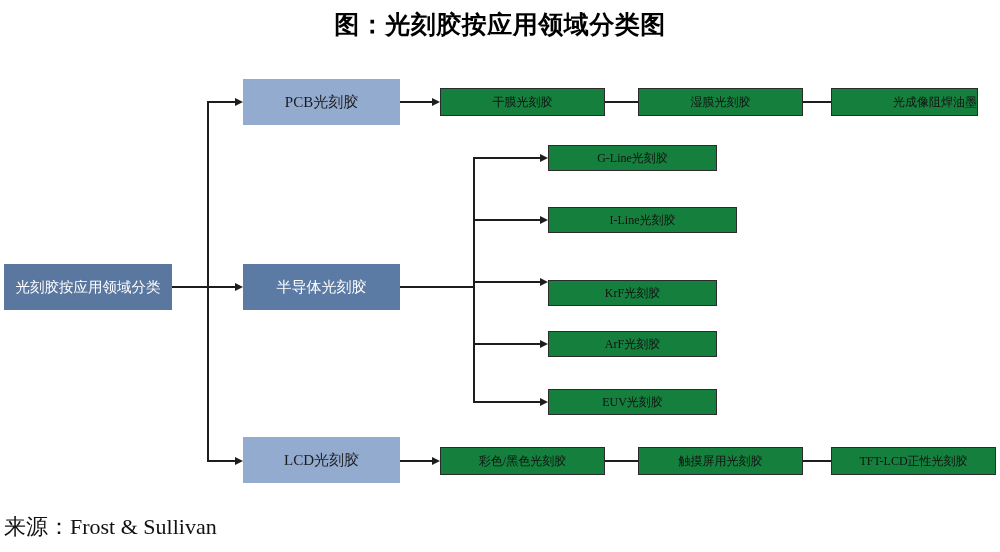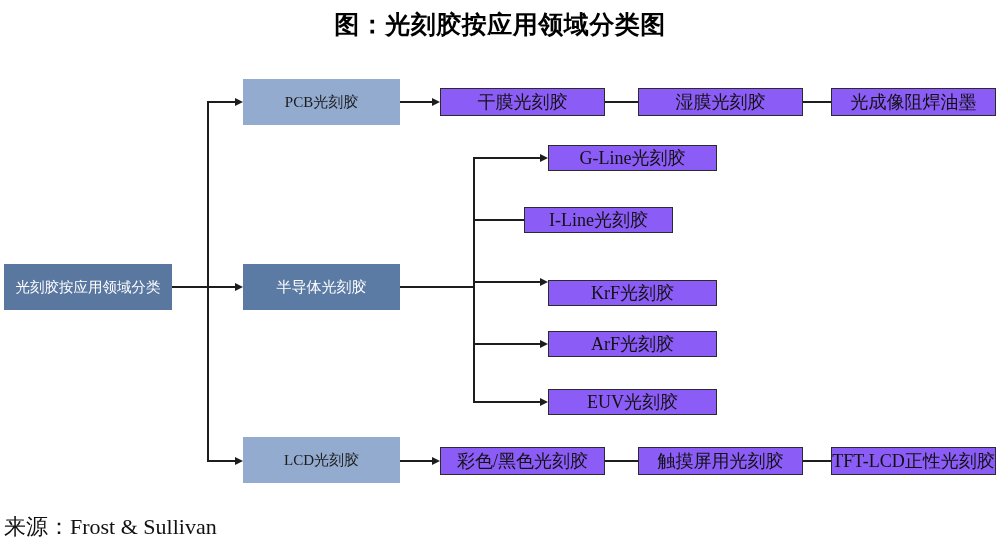--- a/index.html
+++ b/index.html
@@ -73,23 +73,23 @@
   }
 
   .node-cat-dark {
     background: #5b7ba5;
     color: #ffffff;
     font-size: 15px;
     border: 1px solid #5b7ba5;
   }
 
   .node-leaf {
-    background: #8b5cf6;
+    background: #15803d;
     color: #111111;
-    font-size: 18px;
+    font-size: 12px;
     border: 1.6px solid #2b2b2b;
   }
 
   
   .hline {
     position: absolute;
     background: #1d1d1d;
     height: 1.7px;
   }
   .vline {
@@ -133,21 +133,21 @@
   <div class="node node-leaf" style="left:440px; top:88px; width:165px; height:28px;">
     <span>干膜光刻胶</span>
   </div>
 
   <div class="hline" style="left:605px; top:101px; width:34px;"></div>
   <div class="node node-leaf" style="left:638px; top:88px; width:165px; height:28px;">
     <span>湿膜光刻胶</span>
   </div>
 
   <div class="hline" style="left:803px; top:101px; width:29px;"></div>
-  <div class="node node-leaf" style="left:831px; top:88px; width:165px; height:28px;">
+  <div class="node node-leaf" style="left:831px; top:88px; width:147px; height:28px;justify-content:flex-end;">
     <span>光成像阻焊油墨</span>
   </div>
 
   <div class="hline" style="left:207px; top:286px; width:29px;"></div>
   <div class="arrow-right" style="left:235px; top:282.5px;"></div>
 
   <div class="node node-cat-dark" style="left:243px; top:264px; width:157px; height:46px;">
     <span>半导体光刻胶</span>
   </div>
 
@@ -155,21 +155,21 @@
   <div class="vline" style="left:473px; top:158px; height:244px;"></div>
 
   <div class="hline" style="left:473px; top:157px; width:68px;"></div>
   <div class="arrow-right" style="left:540px; top:153.5px;"></div>
   <div class="node node-leaf" style="left:548px; top:145px; width:169px; height:26px;">
     <span>G-Line光刻胶</span>
   </div>
 
   <div class="hline" style="left:473px; top:219px; width:68px;"></div>
   <div class="arrow-right" style="left:540px; top:215.5px;"></div>
-  <div class="node node-leaf" style="left:524px; top:207px; width:149px; height:26px;">
+  <div class="node node-leaf" style="left:548px; top:207px; width:189px; height:26px;">
     <span>I-Line光刻胶</span>
   </div>
 
   <div class="hline" style="left:473px; top:281px; width:68px;"></div>
   <div class="arrow-right" style="left:540px; top:277.5px;"></div>
   <div class="node node-leaf" style="left:548px; top:280px; width:169px; height:26px;">
     <span>KrF光刻胶</span>
   </div>
 
   <div class="hline" style="left:473px; top:343px; width:68px;"></div>

